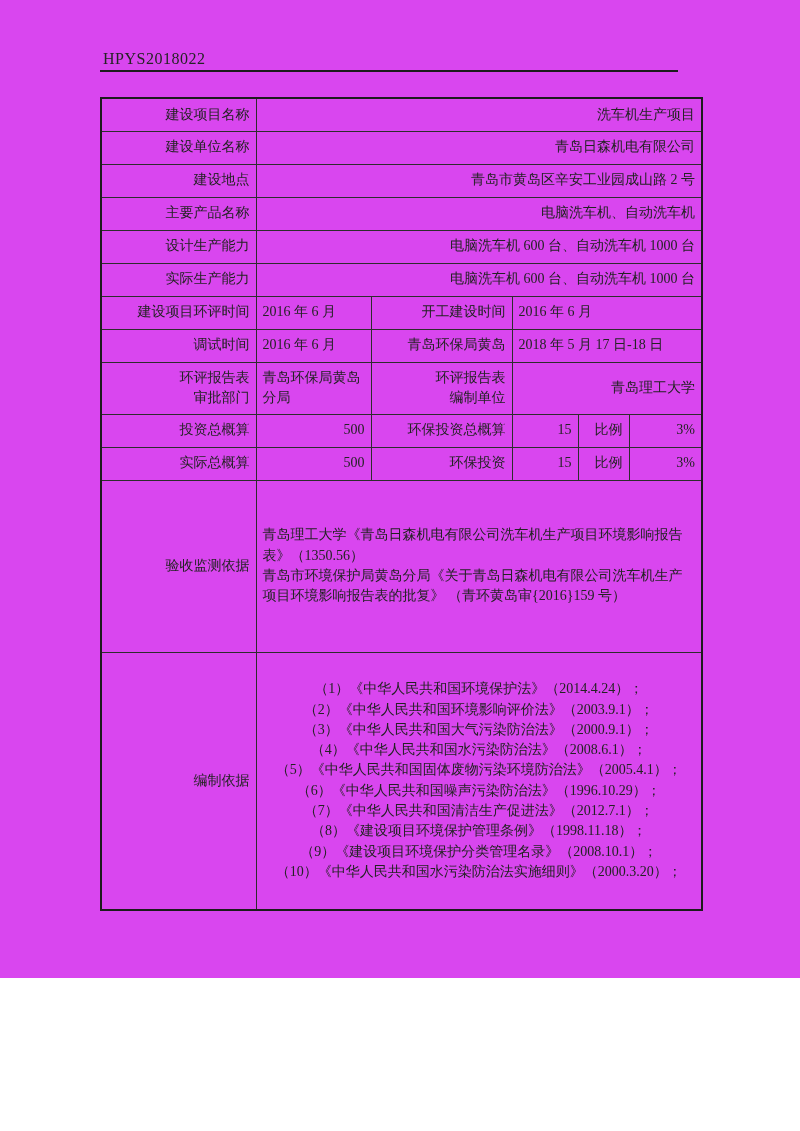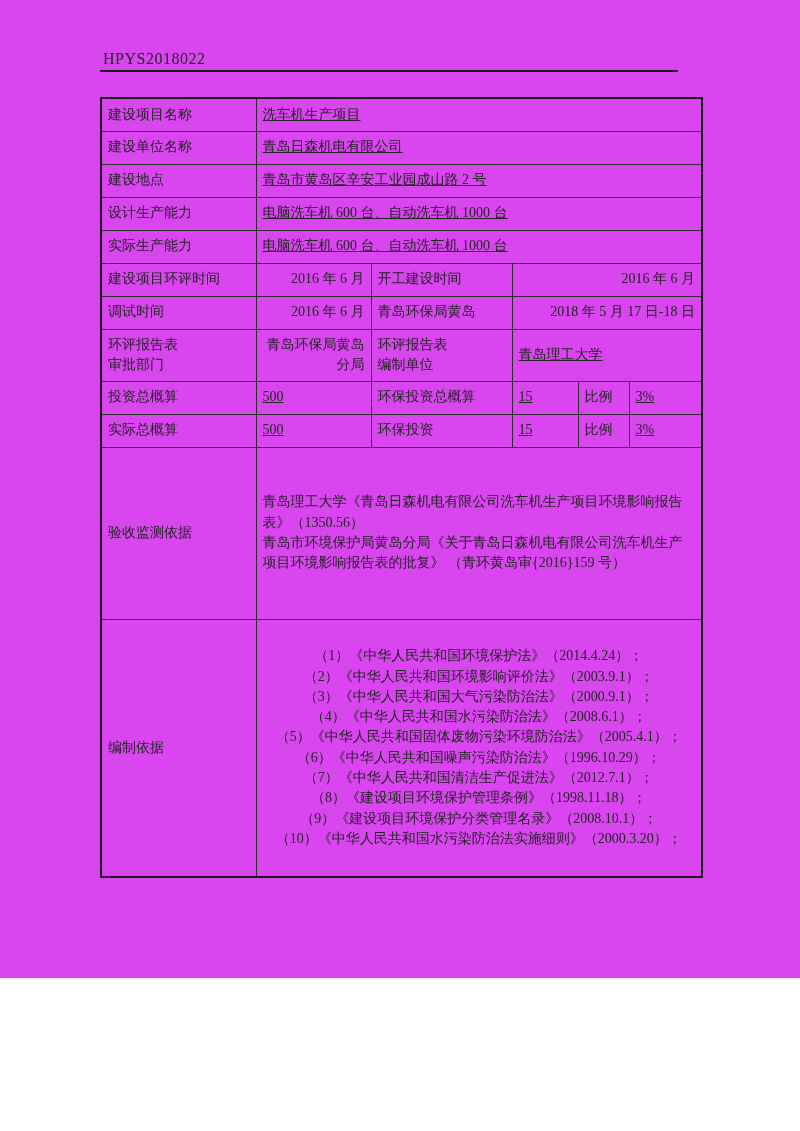--- a/index.html
+++ b/index.html
@@ -38,23 +38,23 @@
     color: #232323;
     border: 2px solid #1c1c1c;
   }
   table.form td {
     border: 1px solid #2d2d2d;
     vertical-align: middle;
     padding: 2px 6px;
     overflow: hidden;
     line-height: 1.45;
   }
-  .lbl { text-align: left; padding: 2px 3px; }
-  .val { text-align: left; padding-left: 11px; text-decoration: underline; }
-  .ctr { text-align: right; }
+  .lbl { text-align: right; padding: 2px 3px; }
+  .val { text-align: right; padding-left: 11px; }
+  .ctr { text-align: left; }
   .pre { white-space: pre-line; line-height: 25px; }
   tr.r-s   { height: 33px; }
   tr.r-2l  { height: 52px; }
   tr.r-2m  { height: 49px; }
   tr.r-basis { height: 172px; }
   tr.r-list  { height: 258px; }
   td.basis-cell {
     padding: 10px 12px;
     line-height: 28px;
     vertical-align: middle;
@@ -105,20 +105,24 @@
       <td class="lbl">建设项目名称</td>
       <td class="val" colspan="5">洗车机生产项目</td>
     </tr>
     <tr class="r-s">
       <td class="lbl">建设单位名称</td>
       <td class="val" colspan="5">青岛日森机电有限公司</td>
     </tr>
     <tr class="r-s">
       <td class="lbl">建设地点</td>
       <td class="val" colspan="5">青岛市黄岛区辛安工业园成山路 2 号</td>
+    </tr>
+    <tr class="r-s">
+      <td class="lbl">主要产品名称</td>
+      <td class="val" colspan="5">电脑洗车机、自动洗车机</td>
     </tr>
     <tr class="r-s">
       <td class="lbl">设计生产能力</td>
       <td class="val" colspan="5">电脑洗车机 600 台、自动洗车机 1000 台</td>
     </tr>
     <tr class="r-s">
       <td class="lbl">实际生产能力</td>
       <td class="val" colspan="5">电脑洗车机 600 台、自动洗车机 1000 台</td>
     </tr>
 

